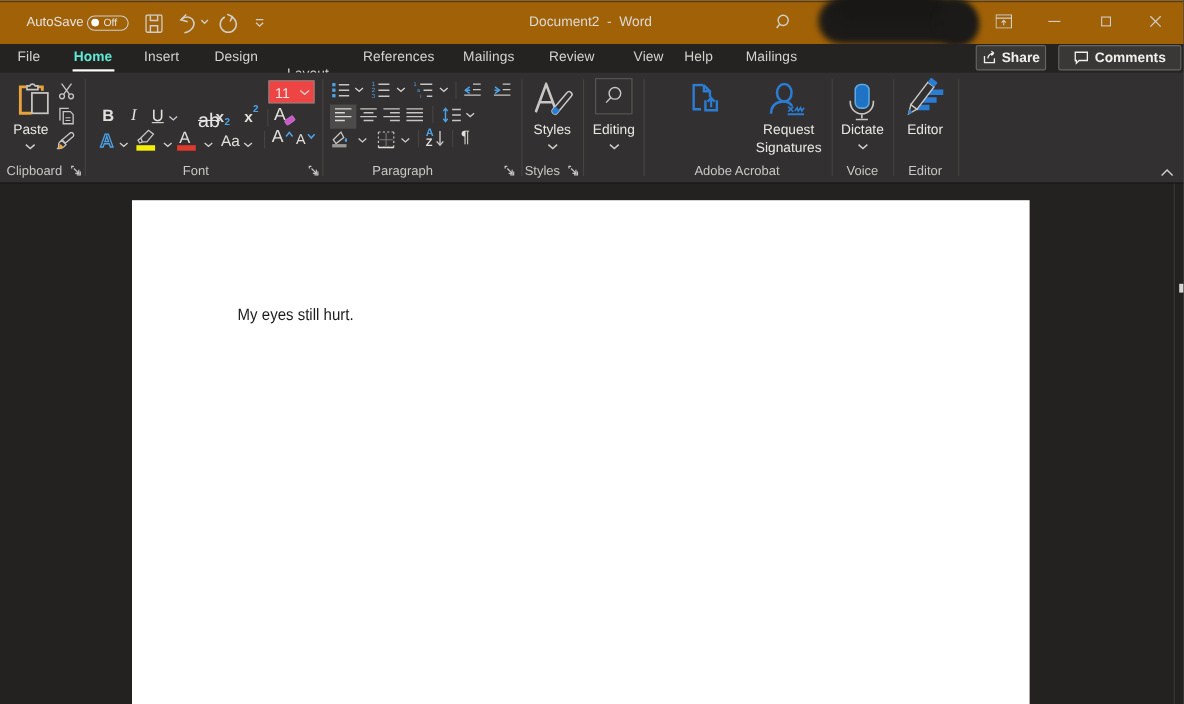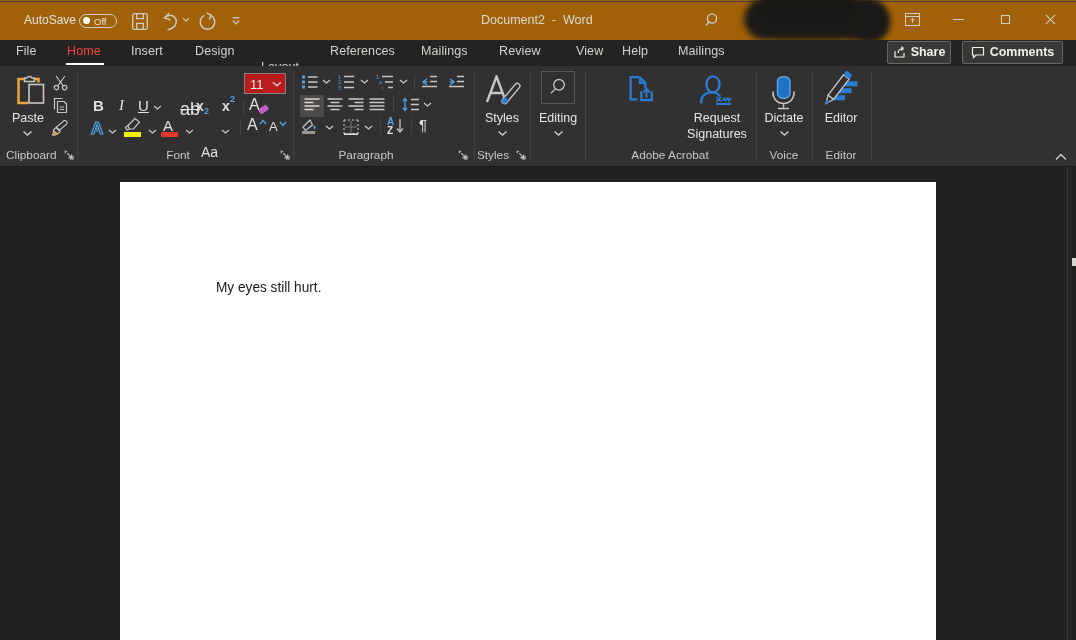--- a/index.html
+++ b/index.html
@@ -91,37 +91,37 @@
     </svg>
     <div class="abs" style="left:953px; top:19px; width:11px; height:1.2px; background:#d0cecb;"></div>
     <div class="abs" style="left:1001px; top:15px; width:9px; height:9px; border:1px solid #d0cecb;"></div>
     <svg class="abs" style="left:1045px; top:14px;" width="11" height="11" viewBox="0 0 11 11">
       <path d="M0.8 0.8 L10.2 10.2 M10.2 0.8 L0.8 10.2" stroke="#d0cecb" stroke-width="1.1"></path>
     </svg>
   </div>
 
   <div id="tabrow">
     <div class="tab" style="left:16px;">File</div>
-    <div class="tab" style="left:67px; color:#ef4444; font-weight:normal;">Home</div>
+    <div class="tab" style="left:67px; color:#5eead4; font-weight:bold;">Home</div>
     <div class="abs" style="left:66px; top:22.5px; width:38px; height:2.2px; background:#ffffff;"></div>
     <div class="tab" style="left:131px;">Insert</div>
     <div class="tab" style="left:195px;">Design</div>
     <div class="tab" style="left:261px;margin-top:16px;">Layout</div>
     <div class="tab" style="left:330px;">References</div>
     <div class="tab" style="left:421px;">Mailings</div>
     <div class="tab" style="left:499px;">Review</div>
     <div class="tab" style="left:576px;">View</div>
     <div class="tab" style="left:622px;">Help</div>
     <div class="tab" style="left:678px;">Mailings</div>
     <div class="tabbtn" style="left:887px; width:64px;">
       <svg width="14" height="14" viewBox="0 0 14 14" style="margin-right:4px;">
         <path d="M2 6 v6 h9 v-4" fill="none" stroke="#f1efec" stroke-width="1.2"></path>
         <path d="M5 8 c0.5 -3 2 -4.5 5.5 -4.5 M10.5 3.5 l-2.3 -2 M10.5 3.5 l-2.3 2" fill="none" stroke="#f1efec" stroke-width="1.2"></path>
       </svg>Share</div>
-    <div class="tabbtn" style="left:962px; width:101px;">
+    <div class="tabbtn" style="left:962px; width:112px;">
       <svg width="14" height="13" viewBox="0 0 14 13" style="margin-right:5px;">
         <path d="M1.5 1.5 h11 v7.5 h-7.5 l-2.5 2.5 v-2.5 h-1 z" fill="none" stroke="#f1efec" stroke-width="1.2"></path>
       </svg>Comments</div>
   </div>
 
   <div id="ribbon">
     <div class="gsep" style="left:77px;"></div>
     <div class="gsep" style="left:293px;"></div>
     <div class="gsep" style="left:474px;"></div>
     <div class="gsep" style="left:530px;"></div>
@@ -152,21 +152,21 @@
       <path d="M5.5 4.5 h6.5 l2.5 2.5 v8.5 h-9 z" fill="none" stroke="#c8c6c4" stroke-width="1.2"></path>
       <path d="M7.5 10 h4.5 M7.5 12.5 h4.5" stroke="#c8c6c4" stroke-width="1"></path>
     </svg>
 
     <svg class="abs" style="left:51px; top:54px;" width="17" height="17" viewBox="0 0 17 17">
       <path d="M15.5 1.5 a1.8 1.8 0 0 1 0 2.6 l-7 6 l-3 -3 l7 -6 a1.8 1.8 0 0 1 3 0.4 z" fill="none" stroke="#c8c6c4" stroke-width="1.2"></path>
       <path d="M5 7.5 l4 4 l-2 2 q-2 2 -5.5 1.5 q1 -1 0.8 -2.8 q-0.2 -1.6 0.7 -2.7 z" fill="none" stroke="#c8c6c4" stroke-width="1.2"></path>
       <path d="M3 11 q0.5 2.5 -1 4 q2.8 0.5 4.8 -1.2 l-2 -2.2 z" fill="#e8a33d"></path>
     </svg>
 
-    <div class="abs" style="left:244px; top:7px; width:42px; height:21px; border:1px solid #858380; background:#b91c1c;">
+    <div class="abs" style="left:244px; top:7px; width:42px; height:21px; border:1px solid #858380; background:#ef4444;">
       <div class="abs" style="left:5px; top:3px; font-size:13px; color:#e9e7e4;">11</div>
       <svg class="abs" style="left:27px; top:7px;" width="10" height="7" viewBox="0 0 10 7">
           <path d="M1 1.2 l4 3.6 l4 -3.6" fill="none" stroke="#d0cecb" stroke-width="1.3"></path>
         </svg>
     </div>
 
     <div class="abs" style="left:93px; top:31px; font-size:15px; font-weight:bold; color:#e2e0dd;">B</div>
     <div class="abs" style="left:119px; top:31px; font-size:15px; font-style:italic; font-family:'Liberation Serif',serif; color:#e2e0dd;">I</div>
     <div class="abs" style="left:138px; top:31px; font-size:15px; text-decoration:underline; color:#e2e0dd;">U</div>
     <svg class="abs chev" style="left:153px; top:39px;" width="9" height="6" viewBox="0 0 9 6">
@@ -197,21 +197,21 @@
     <svg class="abs chev" style="left:148px; top:63px;" width="9" height="6" viewBox="0 0 9 6">
         <path d="M1 1 l3.5 3 l3.5 -3" fill="none" stroke="#d0cecb" stroke-width="1.2"></path>
       </svg>
 
     <div class="abs" style="left:163px; top:51px; font-size:15px; color:#e2e0dd;">A</div>
     <div class="abs" style="left:161px; top:66px; width:17px; height:4.5px; background:#e03a2f;"></div>
     <svg class="abs chev" style="left:185px; top:63px;" width="9" height="6" viewBox="0 0 9 6">
         <path d="M1 1 l3.5 3 l3.5 -3" fill="none" stroke="#d0cecb" stroke-width="1.2"></path>
       </svg>
 
-    <div class="abs" style="left:201px; top:54px; font-size:14px; color:#e2e0dd;margin-top:24px;">Aa</div>
+    <div class="abs" style="left:201px; top:54px; font-size:14px; color:#e2e0dd;">Aa</div>
     <svg class="abs chev" style="left:221px; top:63px;" width="9" height="6" viewBox="0 0 9 6">
         <path d="M1 1 l3.5 3 l3.5 -3" fill="none" stroke="#d0cecb" stroke-width="1.2"></path>
       </svg>
     <div class="abs" style="left:240px; top:53px; width:1px; height:16px; background:#464442;"></div>
 
     <div class="abs" style="left:247px; top:50px; font-size:16px; color:#e2e0dd;">A</div>
     <svg class="abs" style="left:259px; top:53px;" width="8" height="6" viewBox="0 0 8 6">
         <path d="M1 5 l3 -3.5 l3 3.5" fill="none" stroke="#4da3e8" stroke-width="1.4"></path>
       </svg>
     <div class="abs" style="left:269px; top:53px; font-size:13px; color:#e2e0dd;">A</div>

